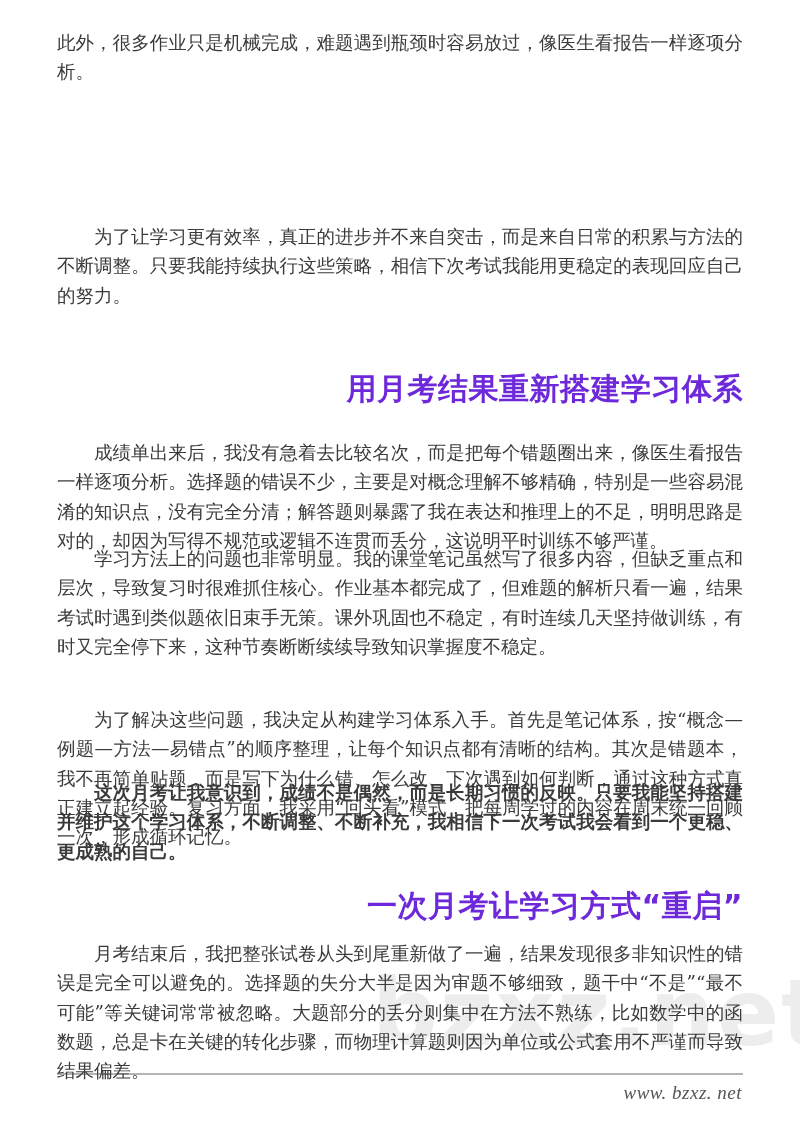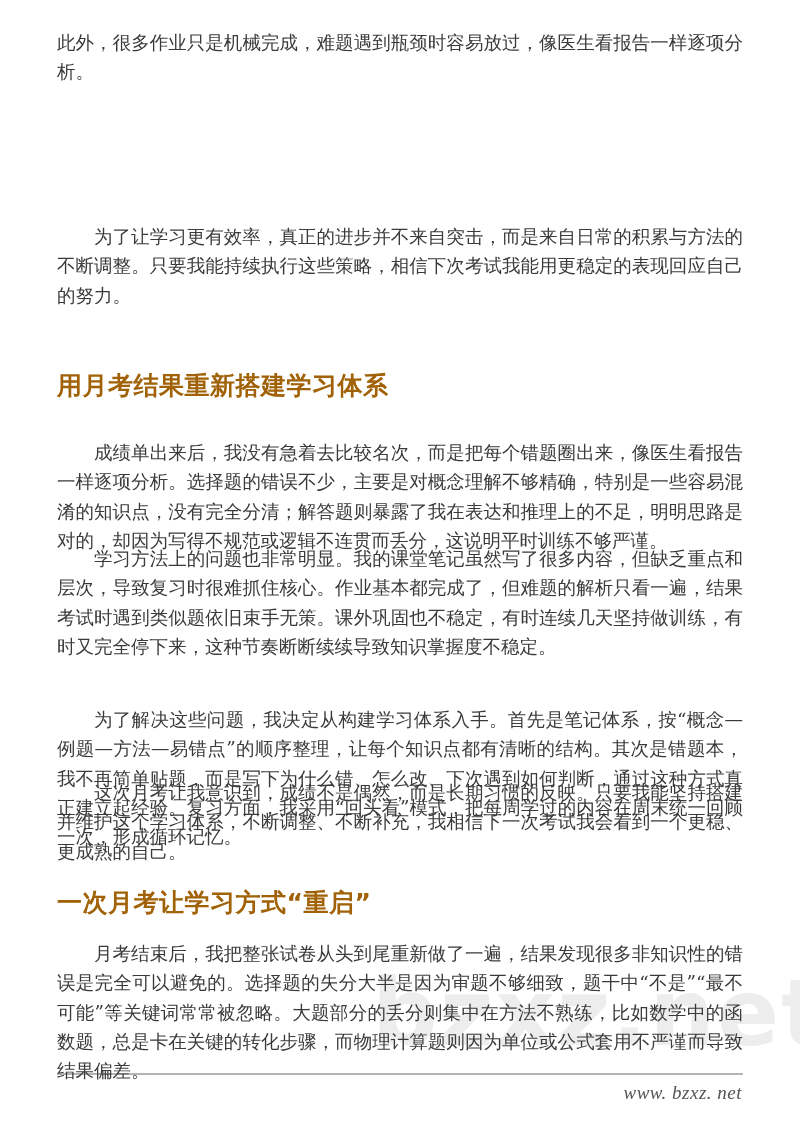--- a/index.html
+++ b/index.html
@@ -4,22 +4,22 @@
 <style>
   html, body { margin: 0; padding: 0; background: #ffffff; }
   body { width: 800px; height: 1131px; position: relative; overflow: hidden;
          font-family: "DejaVu Serif", "Liberation Serif", serif; color: #333; }
   .page { position: absolute; left: 0; top: 0; width: 800px; height: 1131px; }
   .watermark { position: absolute; left: 372px; top: 968px; font-family: "DejaVu Sans", "Liberation Sans", sans-serif;
                font-weight: bold; font-size: 92px; color: #ededed; letter-spacing: 2px; line-height: 1; z-index: 0; }
   .content { position: absolute; left: 57px; width: 686px; z-index: 1; }
   p.para { margin: 0; font-size: 18.5px; line-height: 29.3px; text-indent: 2em; text-align: justify; color: #3a3a3a; }
   p.cont { text-indent: 0; }
-  h2.heading { margin: 0; text-align: left; font-family: "DejaVu Sans", "Liberation Sans", sans-serif;
-               font-size: 25px; font-weight: bold; color: #a16207; letter-spacing: 0.5px; }
+  h2.heading { margin: 0; text-align: right; font-family: "DejaVu Sans", "Liberation Sans", sans-serif;
+               font-size: 30px; font-weight: bold; color: #6d28d9; letter-spacing: 0.5px; }
   .rule { position: absolute; left: 57px; top: 1073px; width: 686px; height: 2px; background: #b4b4b4; }
   .site { position: absolute; right: 58px; top: 1082px; font-family: "Liberation Serif", "DejaVu Serif", serif;
           font-style: italic; font-size: 19px; color: #555; letter-spacing: 0.5px; }
 </style>
 </head>
 <body>
 
 <div class="page">
 
   <div class="watermark">bzxz.net</div>
@@ -36,21 +36,21 @@
   </div>
   <div class="content" style="top:438px;">
     <p class="para">成绩单出来后，我没有急着去比较名次，而是把每个错题圈出来，像医生看报告一样逐项分析。选择题的错误不少，主要是对概念理解不够精确，特别是一些容易混淆的知识点，没有完全分清；解答题则暴露了我在表达和推理上的不足，明明思路是对的，却因为写得不规范或逻辑不连贯而丢分，这说明平时训练不够严谨。</p>
   </div>
   <div class="content" style="top:544px;">
     <p class="para">学习方法上的问题也非常明显。我的课堂笔记虽然写了很多内容，但缺乏重点和层次，导致复习时很难抓住核心。作业基本都完成了，但难题的解析只看一遍，结果考试时遇到类似题依旧束手无策。课外巩固也不稳定，有时连续几天坚持做训练，有时又完全停下来，这种节奏断断续续导致知识掌握度不稳定。</p>
   </div>
   <div class="content" style="top:669px;margin-top:36px;">
     <p class="para">为了解决这些问题，我决定从构建学习体系入手。首先是笔记体系，按“概念—例题—方法—易错点”的顺序整理，让每个知识点都有清晰的结构。其次是错题本，我不再简单贴题，而是写下为什么错、怎么改、下次遇到如何判断，通过这种方式真正建立起经验。复习方面，我采用“回头看”模式，把每周学过的内容在周末统一回顾一次，形成循环记忆。</p>
   </div>
-  <div class="content" style="top:778px;">
+  <div class="content" style="top:778px;font-weight:bold;">
     <p class="para">这次月考让我意识到，成绩不是偶然，而是长期习惯的反映。只要我能坚持搭建并维护这个学习体系，不断调整、不断补充，我相信下一次考试我会看到一个更稳、更成熟的自己。</p>
   </div>
 
   <div class="content" style="top:886px;">
     <h2 class="heading">一次月考让学习方式“重启”</h2>
   </div>
   <div class="content" style="top:939px;">
     <p class="para">月考结束后，我把整张试卷从头到尾重新做了一遍，结果发现很多非知识性的错误是完全可以避免的。选择题的失分大半是因为审题不够细致，题干中“不是”“最不可能”等关键词常常被忽略。大题部分的丢分则集中在方法不熟练，比如数学中的函数题，总是卡在关键的转化步骤，而物理计算题则因为单位或公式套用不严谨而导致结果偏差。</p>
   </div>
 

